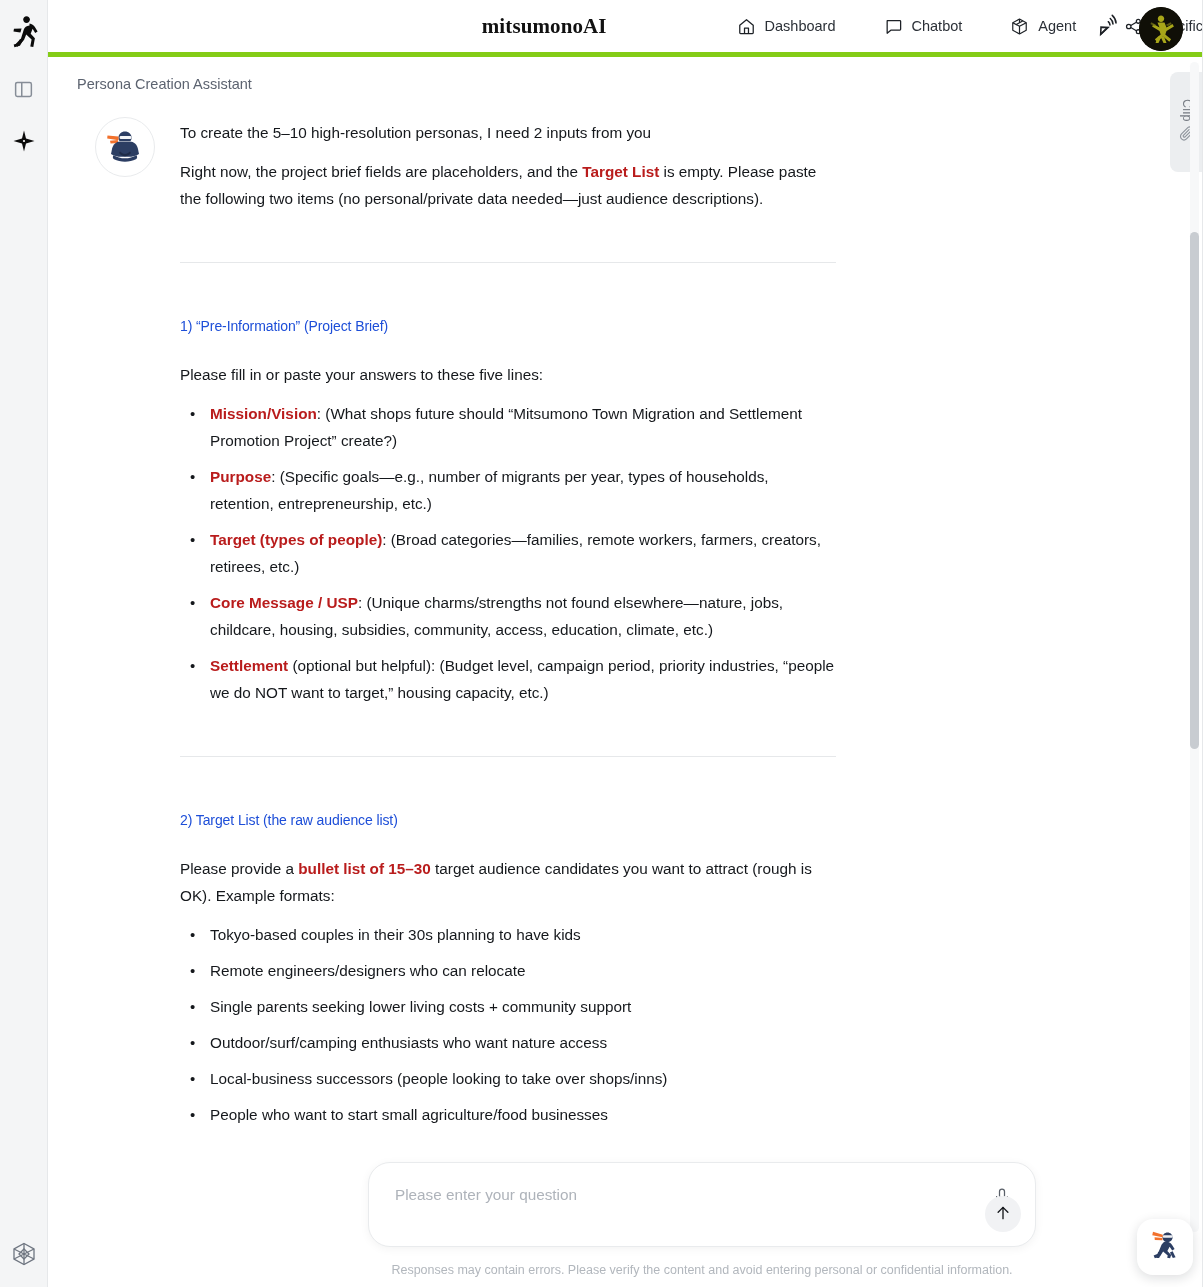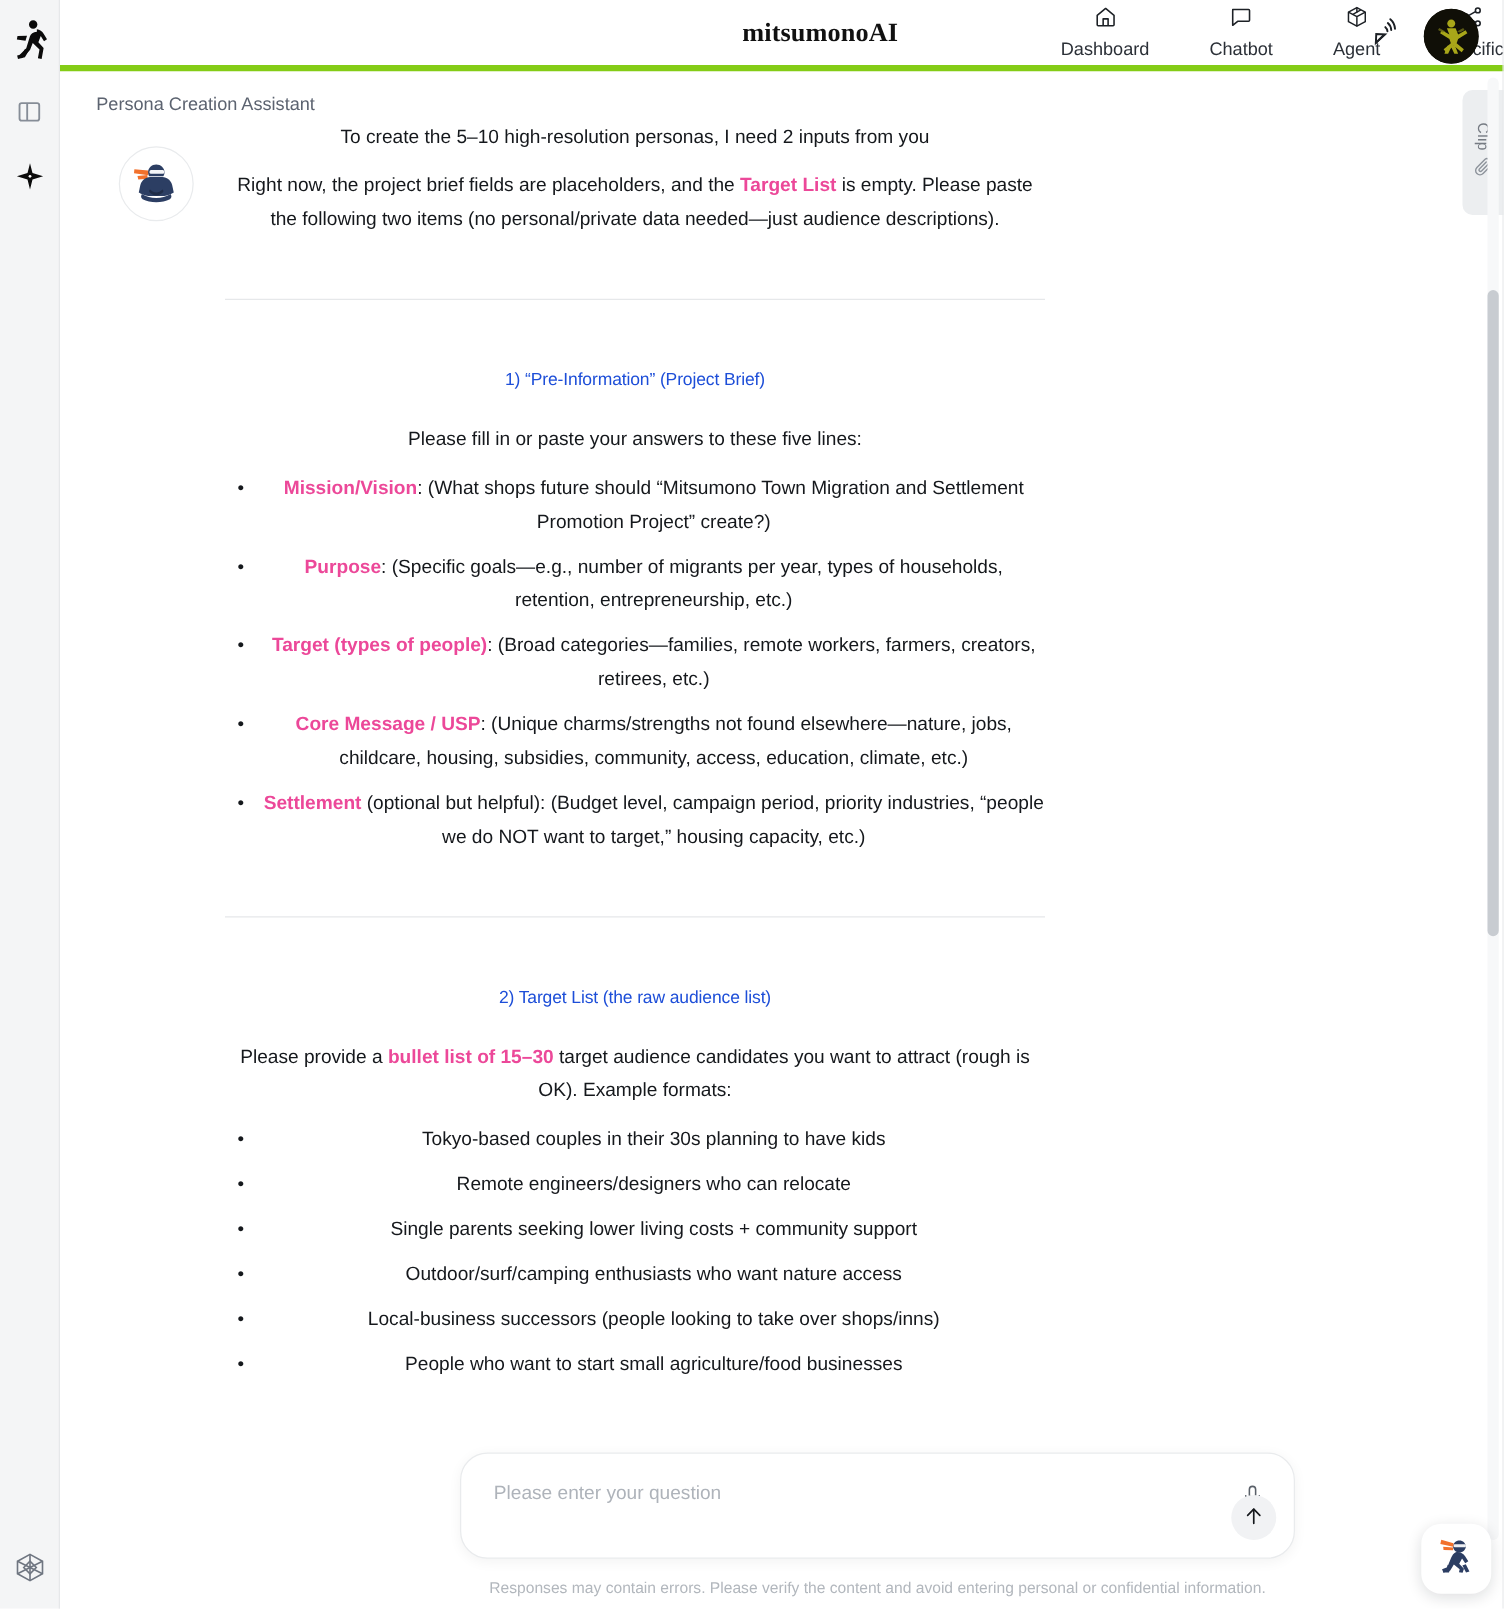--- a/index.html
+++ b/index.html
@@ -35,21 +35,21 @@
     display:flex; align-items:center;justify-content:flex-end;
   }
   .brand {
     margin-left:29px; font-family:"Liberation Serif", serif;
     font-size:21px; font-weight:700; color:#111; letter-spacing:.1px;
     white-space:nowrap;
   }
   .nav { display:flex; align-items:center; margin-left:130px; gap:48px; }
   .nav-item {
     display:flex; align-items:center; gap:9px;
-    font-size:14.5px; color:#2b3037; cursor:pointer; white-space:nowrap;flex-direction:column;
+    font-size:14.5px; color:#2b3037; cursor:pointer; white-space:nowrap;
   }
   .nav-item svg { display:block; }
   .header-right {
     position:absolute; right:20px; top:0; height:57px;
     display:flex; align-items:center; gap:18px;
   }
   .avatar {
     width:44px; height:44px; border-radius:50%;
     background:#111008; display:flex; align-items:center; justify-content:center;
     overflow:hidden; cursor:pointer;
@@ -66,40 +66,40 @@
     position:absolute; left:48px; top:57px; width:1139px; height:1230px;
     overflow:hidden;
   }
   .bot-avatar {
     position:absolute; left:47px; top:60px;
     width:60px; height:60px; border-radius:50%;
     background:#fff; border:1px solid #e9ebed;
     display:flex; align-items:center; justify-content:center;
   }
   .msg-body {
-    position:absolute; left:132px; top:39px; width:656px;
-    font-size:15.3px; line-height:27px; color:#15181c;text-align:center;
+    position:absolute; left:132px; top:62px; width:656px;
+    font-size:15.3px; line-height:27px; color:#15181c;
   }
   .msg-body p { margin:0 0 12px 0; }
   .msg-body .hr {
     border:0; border-top:1px solid #e6e8ea; margin:50px 0 48px 0;
   }
   .msg-body h2 {
     font-size:14px; line-height:30px; font-weight:400;
     color:#1d4ed8; margin:0 0 20px 0; letter-spacing:-.1px;
   }
   .msg-body ul { margin:6px 0 0 0; padding-left:30px; list-style:none; }
   .msg-body li {
     position:relative; margin:0 0 6px 0; line-height:27px; padding-left:0;
   }
   .msg-body li::before {
     content:"\2022"; position:absolute; left:-20px; top:0;
     color:#15181c; font-size:15px;
   }
-  .msg-body strong { font-weight:700; color:#ec4899; }
+  .msg-body strong { font-weight:700; color:#b91c1c; }
   .msg-body ul.spaced li { margin-bottom:9px; }
 
   
   .composer-wrap {
     position:absolute; left:320px; bottom:0; width:668px;
     background:linear-gradient(180deg, rgba(255,255,255,0) 0%, #fff 22%);
     padding-top:18px;
   }
   .composer {
     position:relative; height:85px; background:#fff;

